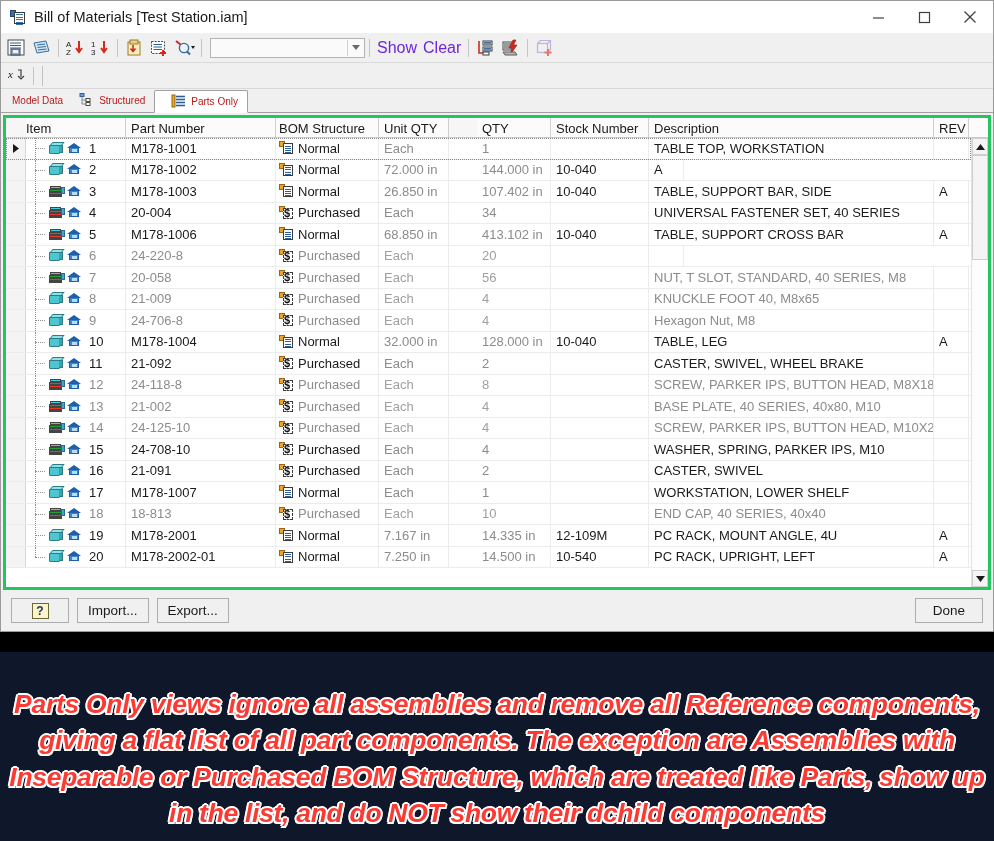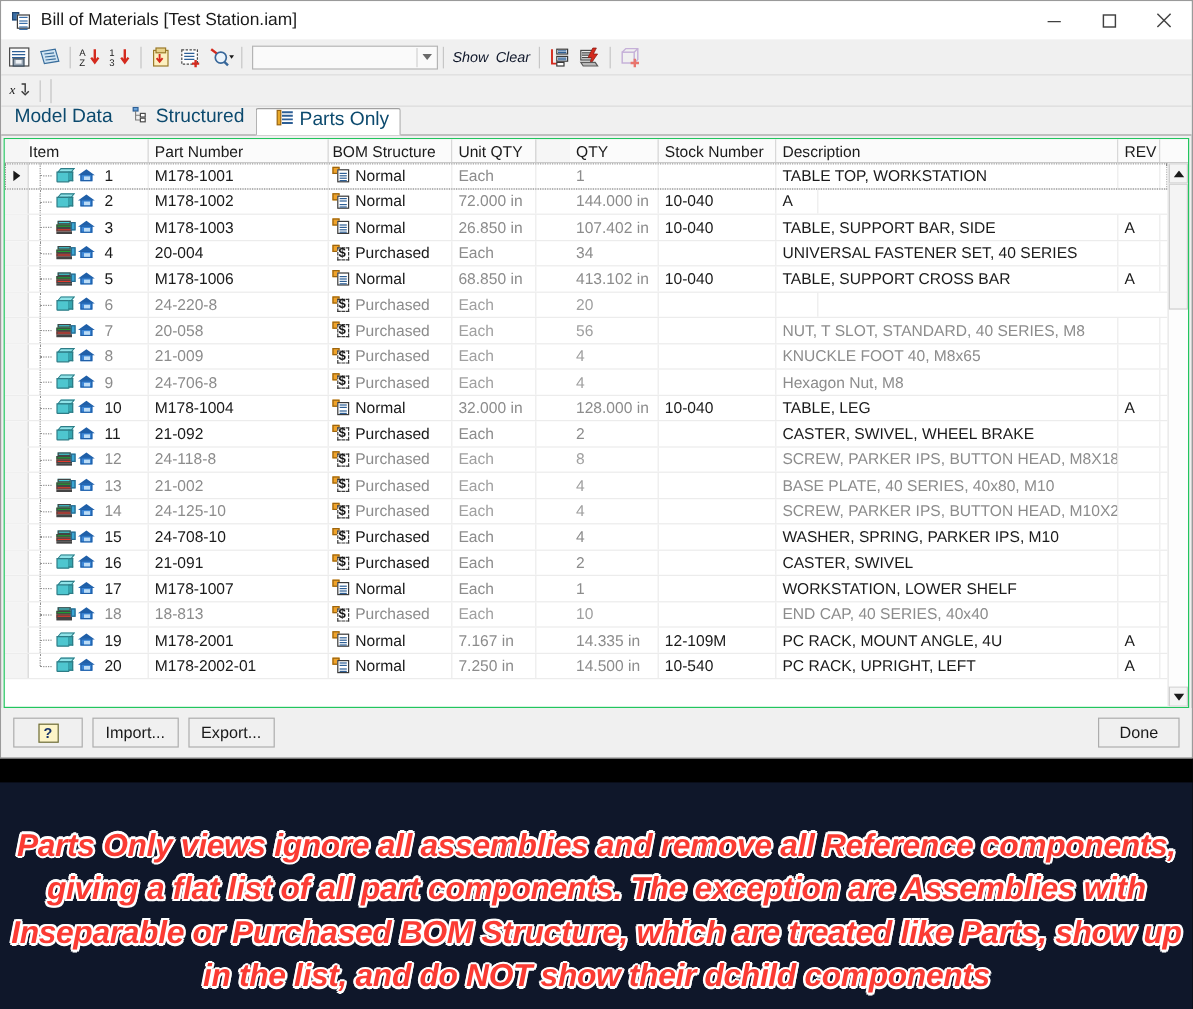--- a/index.html
+++ b/index.html
@@ -109,25 +109,24 @@
     display: flex; align-items: center; justify-content: center;
     border-left: 1px solid #d3d3d3;
   }
   .tb-text {
     font-size: 13.5px;
     color: #3c3c3c;
     padding: 0 4px;
     white-space: nowrap;
   }
   .tb-link {
-    font-size: 12px;
-    color: #0f172a;
+    font-size: 16px;
+    color: #6d28d9;
     padding: 0 3px;
     white-space: nowrap;
-    font-style: italic;
   }
 
   
   .formula-row {
     height: 26px;
     background: #f0f0f0;
     border-bottom: 1px solid #d8d8d8;
     display: flex;
     align-items: center;
     padding: 0 3px;
@@ -147,42 +146,43 @@
     background: #f0f0f0;
     display: flex;
     align-items: flex-end;
     padding-left: 4px;
     flex: 0 0 auto;
     border-bottom: 1px solid #a0a0a0;
   }
   .tab {
     height: 23px;
     display: flex;
+    align-items: center;
     gap: 5px;
     padding: 0 9px 0 7px;
-    font-size: 16px;
-    color: #0c4a6e;
+    font-size: 10px;
+    color: #b91c1c;
     background: transparent;
     border: none;
     white-space: nowrap;
   }
   .tab.active {
     background: #ffffff;
     border: 1px solid #a0a0a0;
     border-bottom: 1px solid #ffffff;
     margin-bottom: -1px;
     border-radius: 2px 2px 0 0;
     padding-left: 16px;
   }
 
   
   .grid-wrap {
     flex: 1 1 auto;
     background: #ffffff;
-    border: 1px solid #22c55e;
+    border: 3px solid #22c55e;
     margin: 2px 2px 0 2px;
     display: flex;
     flex-direction: column;
     overflow: hidden;
     position: relative;
   }
   .grid-header {
     display: flex;
     height: 20px;
     background: #f6f6f6;

